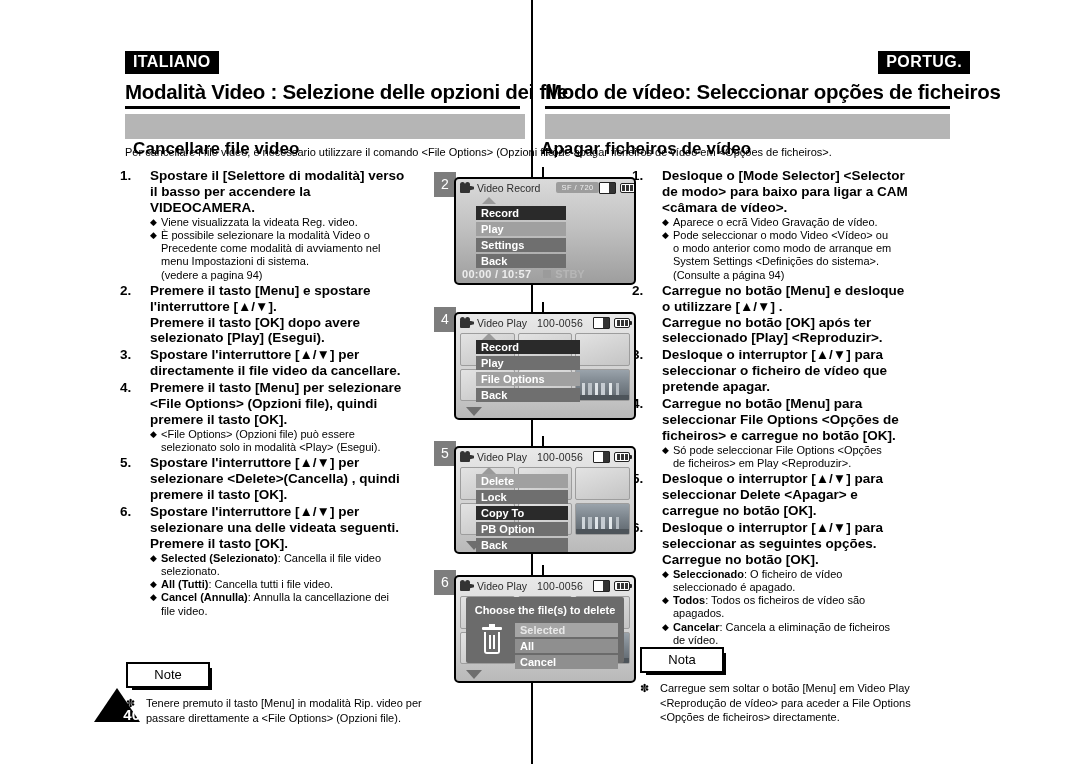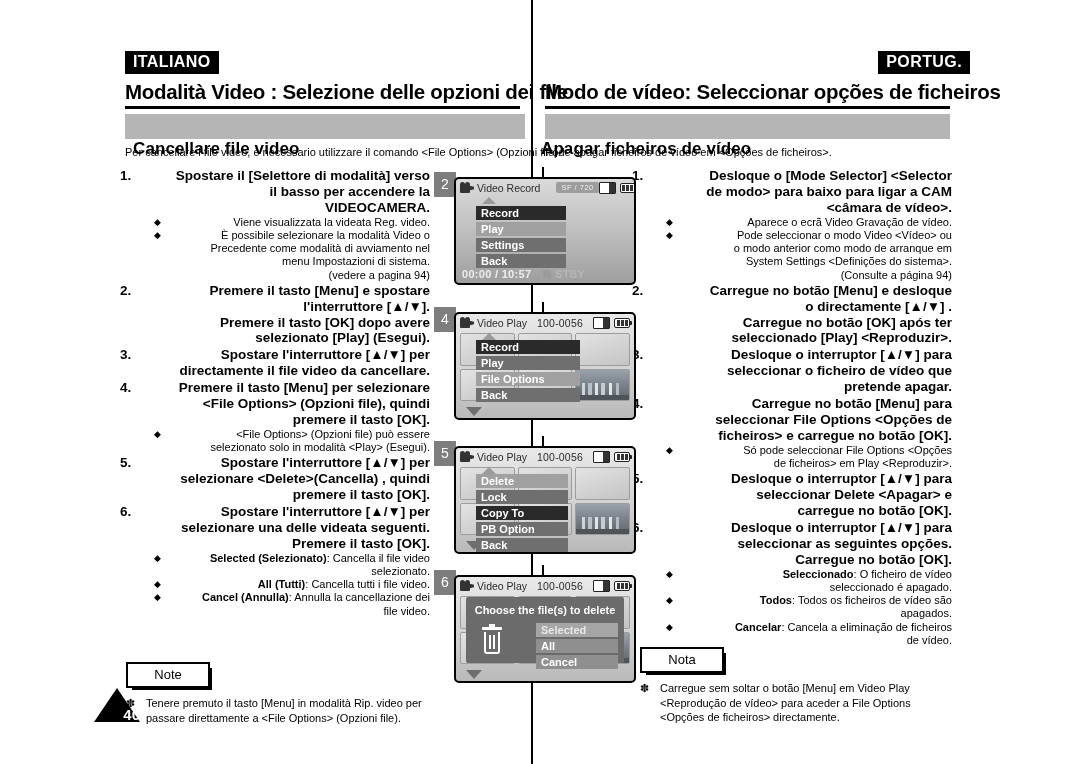--- a/index.html
+++ b/index.html
@@ -117,21 +117,20 @@
   .step-num {
     font-weight: bold;
     font-size: 13.5px;
     width: 30px;
     flex: 0 0 30px;
     line-height: 1.18;
   }
   .step-body {
     flex: 1 1 auto;
     min-width: 0;
-    text-align: right;
   }
   .step-text {
     font-weight: bold;
     font-size: 13.5px;
     line-height: 1.18;
   }
   .sub {
     display: flex;
     font-size: 11px;
     line-height: 1.2;
@@ -509,21 +508,21 @@
     width: 2px; height: 14px;
     background: #fff;
   }
   .trash .can::before { left: 3px; }
   .trash .can::after  { right: 3px; }
 
   .dlg-options {
     position: absolute;
     right: 6px;
     top: 26px;
-    width: 82px;
+    width: 103px;
   }
   .dlg-opt {
     height: 14px;
     line-height: 14px;
     padding-left: 5px;
     font-size: 11px;
     font-weight: bold;
     color: #fff;
     margin-bottom: 2px;
     background: #8f8f8f;
@@ -681,21 +680,21 @@
                 <div>System Settings &lt;Definições do sistema&gt;.</div>
                 <div>(Consulte a página 94)</div>
               </div>
             </div>
           </div>
         </div>
         <div class="step">
           <div class="step-num">2.</div>
           <div class="step-body">
             <div class="step-text">Carregue no botão [Menu] e desloque</div>
-            <div class="step-text">o directamente  [▲/▼] .</div>
+            <div class="step-text">o utilizzare  [▲/▼] .</div>
             <div class="step-text">Carregue no botão [OK] após ter</div>
             <div class="step-text">seleccionado [Play] &lt;Reproduzir&gt;.</div>
           </div>
         </div>
         <div class="step">
           <div class="step-num">3.</div>
           <div class="step-body">
             <div class="step-text">Desloque o interruptor [▲/▼] para</div>
             <div class="step-text">seleccionar o ficheiro de vídeo que</div>
             <div class="step-text">pretende apagar.</div>

